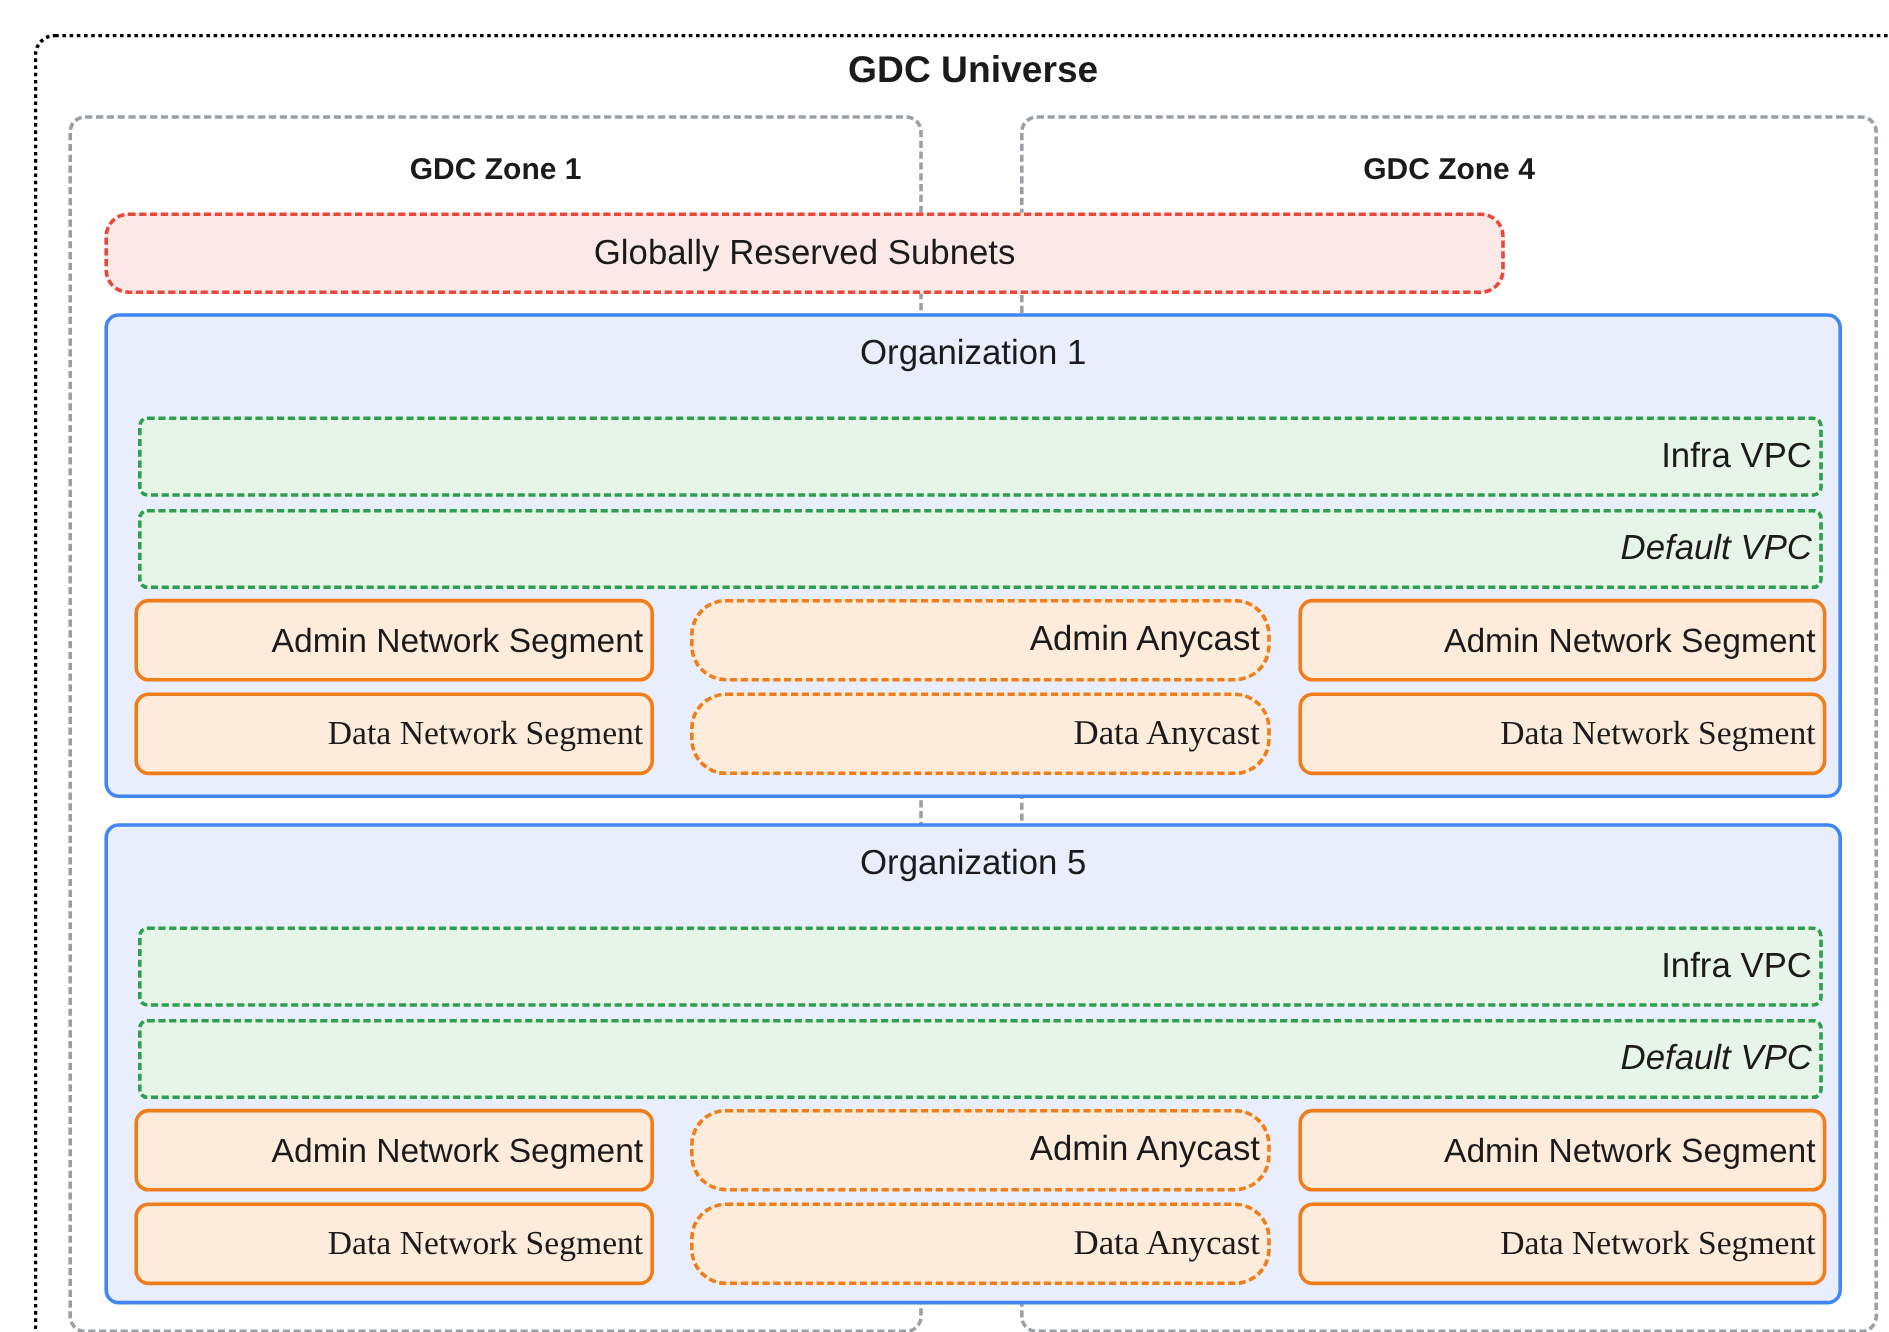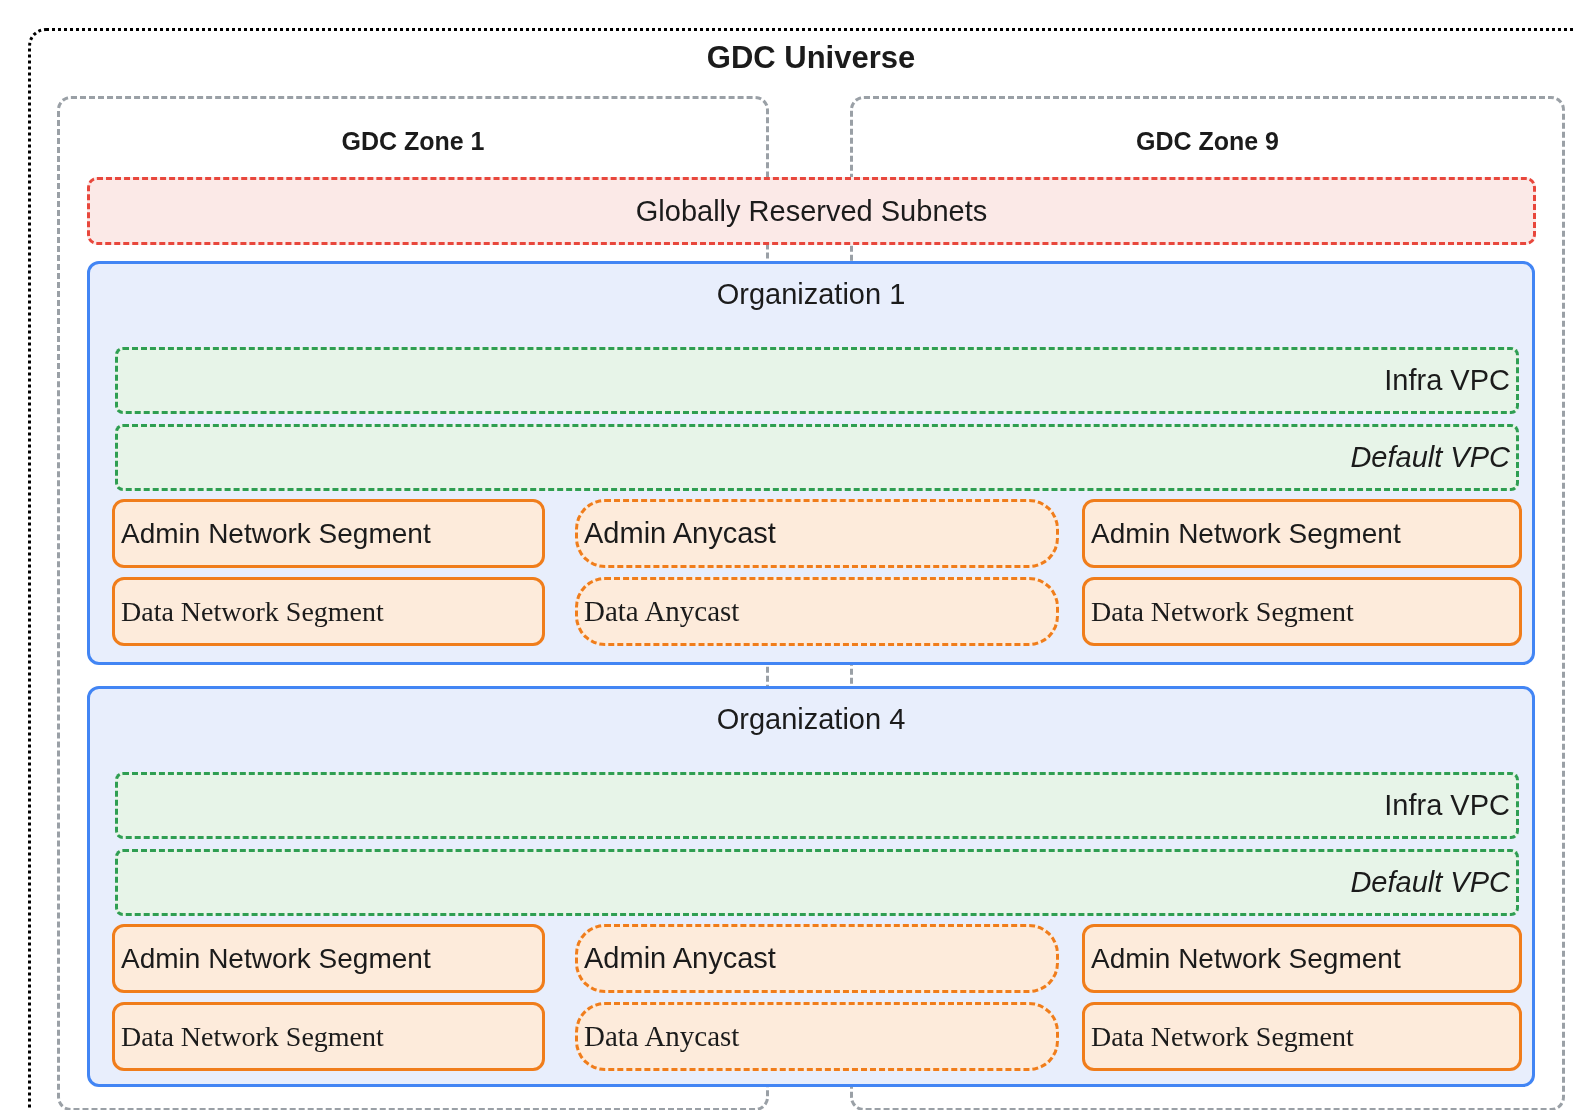--- a/index.html
+++ b/index.html
@@ -45,24 +45,24 @@
   .zone-title {
     padding-top: 22px;
     text-align: center;
     font-size: 25px;
     font-weight: bold;
   }
   
   .reserved {
     position: absolute;
     left: 63px; top: 153px;
-    width: 1449px; height: 68px;
+    width: 1167px; height: 68px;
     background: var(--reserved-fill, #fbe9e7);
     border: 3px dashed var(--reserved-border, #e8473c);
-    border-radius: 10px;
+    border-radius: 20px;
     display: flex; align-items: center; justify-content: center;
     font-size: 29px;
   }
   
   .org {
     position: absolute;
     left: 63px;
     width: 1448px;
     background: var(--org-fill, #e8eefc);
     border: 3px solid var(--org-border, #4285f4);
@@ -85,21 +85,21 @@
     display: flex; align-items: center; justify-content: flex-end;
     font-size: 29px;
   }
   .vpc-infra   { top: 77px; }
   .vpc-default { top: 154px; font-style: italic; }
   
   .seg, .anycast {
     position: absolute;
     height: 69px;
     background: var(--segment-fill, #fdebdb);
-    display: flex; align-items: center; justify-content: flex-start;
+    display: flex; align-items: center; justify-content: flex-end;
     font-size: 28px;
   }
   .seg {
     border: 3px solid var(--segment-border, #f07d1b);
     border-radius: 12px;
   }
   .anycast {
     border: 3px dashed var(--segment-border, #f07d1b);
     border-radius: 8px;
     font-size: 29px;
@@ -115,21 +115,21 @@
 
 <div class="canvas">
 
   <div class="universe"></div>
   <div class="universe-title">GDC Universe</div>
 
   <div class="zone zone1">
     <div class="zone-title">GDC Zone 1</div>
   </div>
   <div class="zone zone2">
-    <div class="zone-title">GDC Zone 9</div>
+    <div class="zone-title">GDC Zone 4</div>
   </div>
 
   <div class="reserved">
     <span>Globally Reserved Subnets</span>
   </div>
 
   <div class="org org1">
     <div class="org-title">Organization 1</div>
 
     <div class="vpc vpc-infra">
@@ -154,21 +154,21 @@
     </div>
     <div class="anycast row-data">
       <span>Data Anycast</span>
     </div>
     <div class="seg seg-right row-data">
       <span>Data Network Segment</span>
     </div>
   </div>
 
   <div class="org org2">
-    <div class="org-title">Organization 4</div>
+    <div class="org-title">Organization 5</div>
 
     <div class="vpc vpc-infra">
       <span>Infra VPC</span>
     </div>
     <div class="vpc vpc-default">
       <span>Default VPC</span>
     </div>
 
     <div class="seg seg-left row-admin">
       <span>Admin Network Segment</span>

